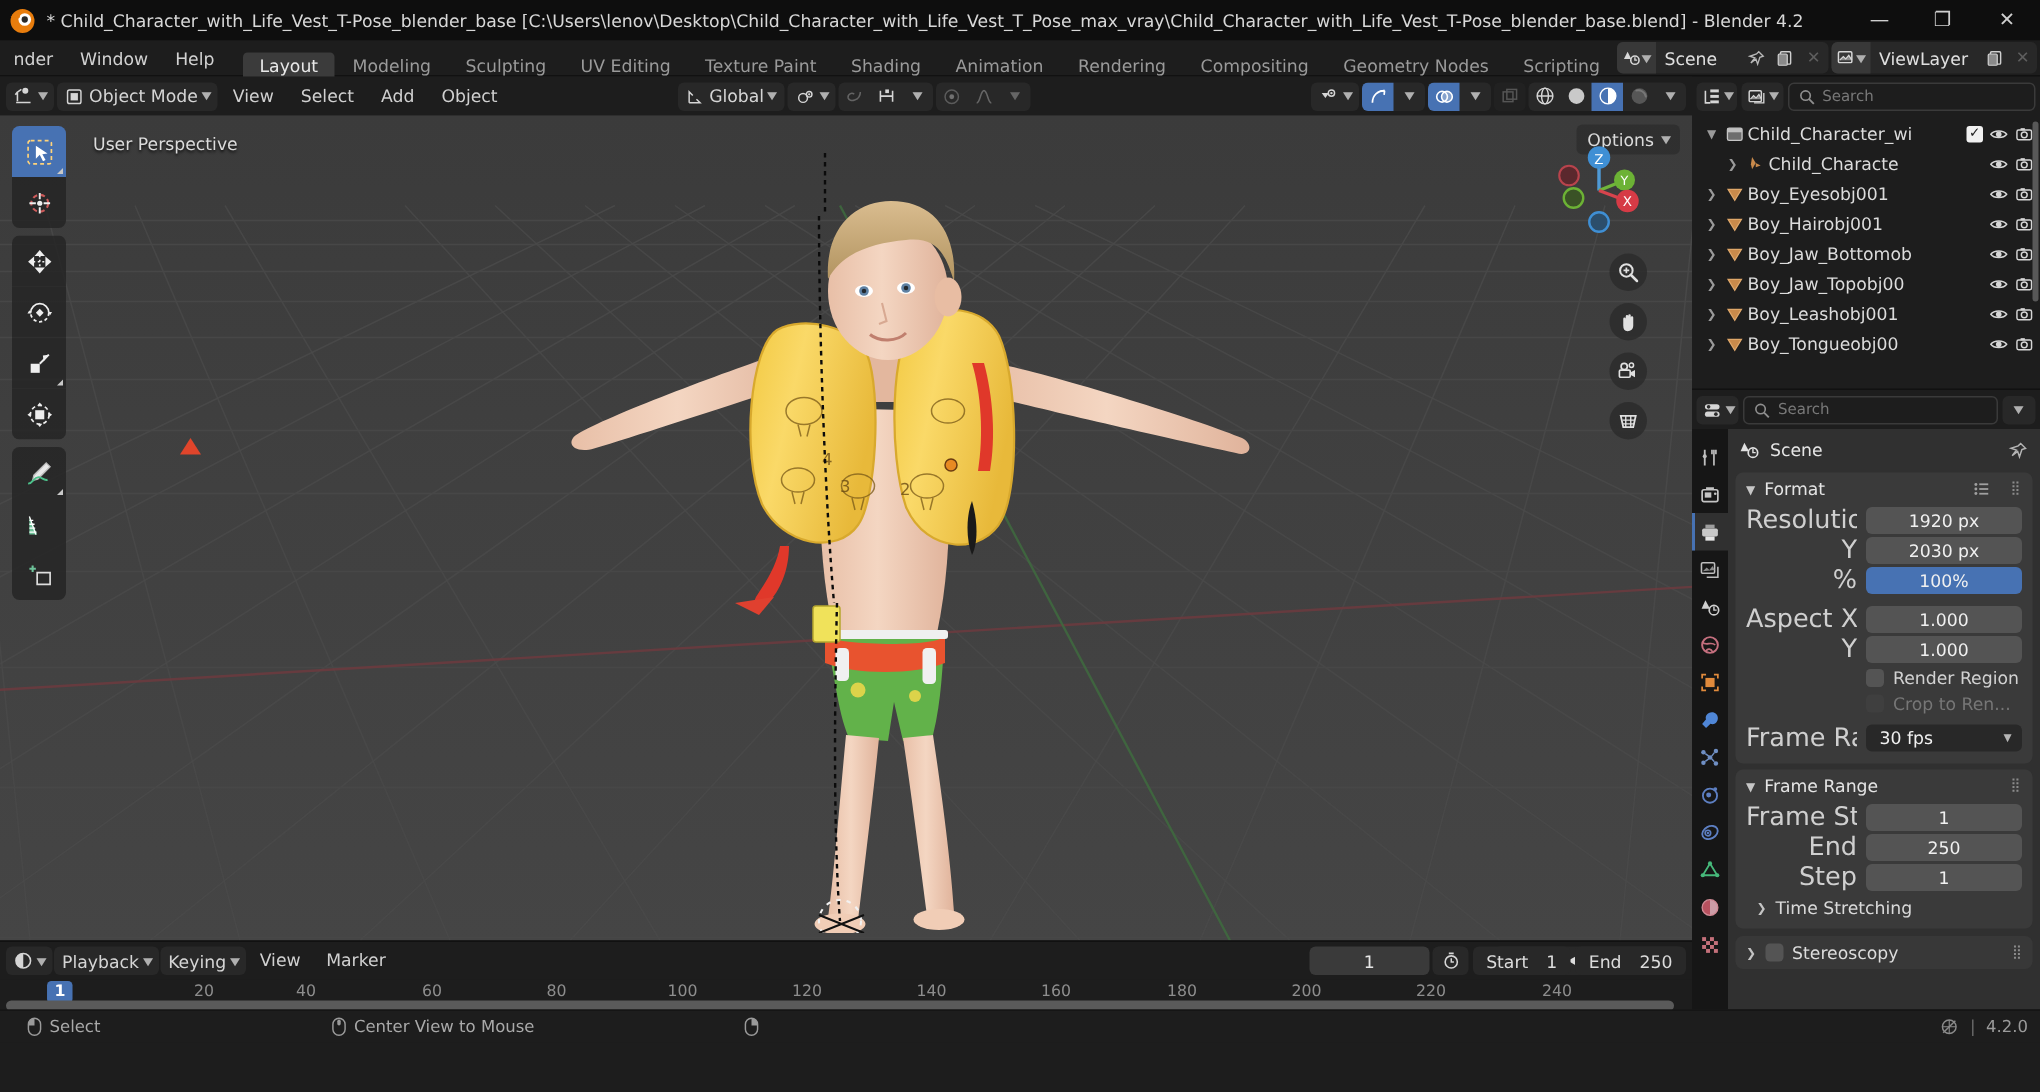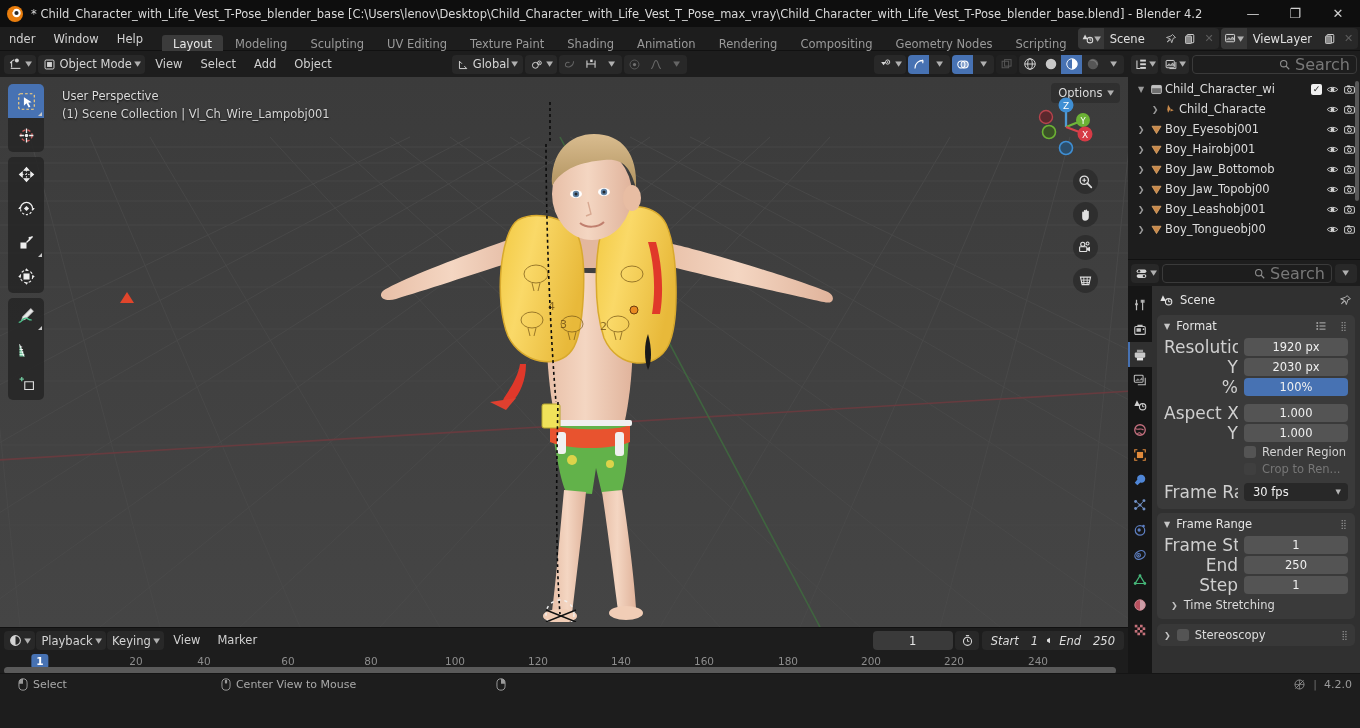--- a/index.html
+++ b/index.html
@@ -74,39 +74,39 @@
     align-items:center; justify-content:center;}
 
   
   #timeline { position:absolute; left:0; right:0; bottom:0; height:46px; background:#1d1d1d;
     border-top:1px solid #111;}
   #tl-header { height:25px; display:flex; align-items:center; padding:0 4px; gap:1px; position:relative;}
   #tl-right { position:absolute; right:4px; top:3px; display:flex; align-items:center; gap:3px;}
   .tl-num { background:#3a3a3a; border-radius:4px; height:19px; min-width:80px; display:flex;
     align-items:center; justify-content:center; font-size:11.5px; color:#e6e6e6;}
   .tl-pair { background:#282828; border-radius:4px; height:19px; display:flex; align-items:center;
-    padding:0 9px; gap:12px; font-size:11.5px; color:#dcdcdc;font-style:italic;}
+    padding:0 9px; gap:12px; font-size:11.5px; color:#dcdcdc;}
   #tl-ruler { position:relative; height:21px; background:#1d1d1d; overflow:hidden;}
   .tick { position:absolute; top:2px; font-size:10.5px; color:#8d8d8d; transform:translateX(-50%);}
   #playhead { position:absolute; top:1px; height:20px; }
   #ph-badge { position:absolute; top:0; left:50%; transform:translateX(-50%); background:#4772b3;
     color:#fff; font-size:10.5px; padding:1px 5px 2px; border-radius:3px; font-weight:bold;}
   #scroll-h { position:absolute; left:4px; right:12px; bottom:0; height:7px; background:#5a5a5a;
     border-radius:4px;}
 
   
   #right-col { width:232px; background:#1d1d1d; display:flex; flex-direction:column;}
 
   
   #outliner { height:208px; background:#1d1d1d; display:flex; flex-direction:column;}
   #ol-header { height:26px; display:flex; align-items:center; padding:0 3px; gap:3px;}
   .sm-dd { height:19px; background:#282828; border-radius:4px; display:flex; align-items:center;
     padding:0 3px; gap:2px;}
   .searchbox { flex:1; height:19px; background:#1d1d1d; border:1px solid #3a3a3a; border-radius:4px;
-    display:flex; align-items:center; padding:0 6px; gap:5px; color:#787878; font-size:16px;justify-content:flex-end;}
+    display:flex; align-items:center; padding:0 6px; gap:5px; color:#787878; font-size:10px;}
   #ol-body { flex:1; background:#28282800; overflow:hidden; position:relative; padding-top:2px;}
   .olrow { height:20px; display:flex; align-items:center; padding-left:6px; position:relative; font-size:11.5px;
     color:#dcdcdc;}
   .olrow .exp { width:14px; text-align:center; color:#9a9a9a; font-size:8px; flex:none;}
   .ol-ico { width:17px; display:flex; align-items:center; justify-content:center; flex:none;}
   .ol-lbl { white-space:nowrap; overflow:hidden; }
   .ol-right { position:absolute; right:4px; top:0; height:20px; display:flex; align-items:center; gap:4px;}
   .ol-chk { width:11px; height:11px; background:#f0f0f0; border-radius:2px; position:relative;}
   .ol-chk:after { content:"✓"; position:absolute; inset:0; color:#1d1d1d; font-size:9px; line-height:11px;
     text-align:center; font-weight:bold;}
@@ -531,21 +531,20 @@
         <g stroke="#f2f2f2" stroke-width="1.4" stroke-dasharray="3 4" fill="none">
           <circle cx="200" cy="512" r="14"></circle>
         </g>
         <path d="M186 508 l30 12 M216 508 l-30 12" stroke="#111" stroke-width="1.4"></path>
       </svg>
 
       <div style="position:absolute;left:120px;top:215px;width:0;height:0;border-left:7px solid transparent;border-right:7px solid transparent;border-bottom:11px solid #e0452b;"></div>
 
       <div id="vp-info">
         <div>User Perspective</div>
-        <div class="l2">(1) Scene Collection | Vl_Ch_Wire_Lampobj001</div>
       </div>
 
       <div id="tools">
         <div class="tgrp">
           <div class="tbtn sel">
             <svg width="19" height="19" viewBox="0 0 22 22">
                 <rect x="2" y="2" width="18" height="18" rx="2" fill="none" stroke="#ffd37a" stroke-width="1.3" stroke-dasharray="3 2.4"></rect>
                 <path d="M8 6 L8 16 L11 13 L13.5 18 L15.5 17 L13 12.5 L17 12 Z" fill="#fff"></path>
               </svg>
             <span class="corner"></span>

